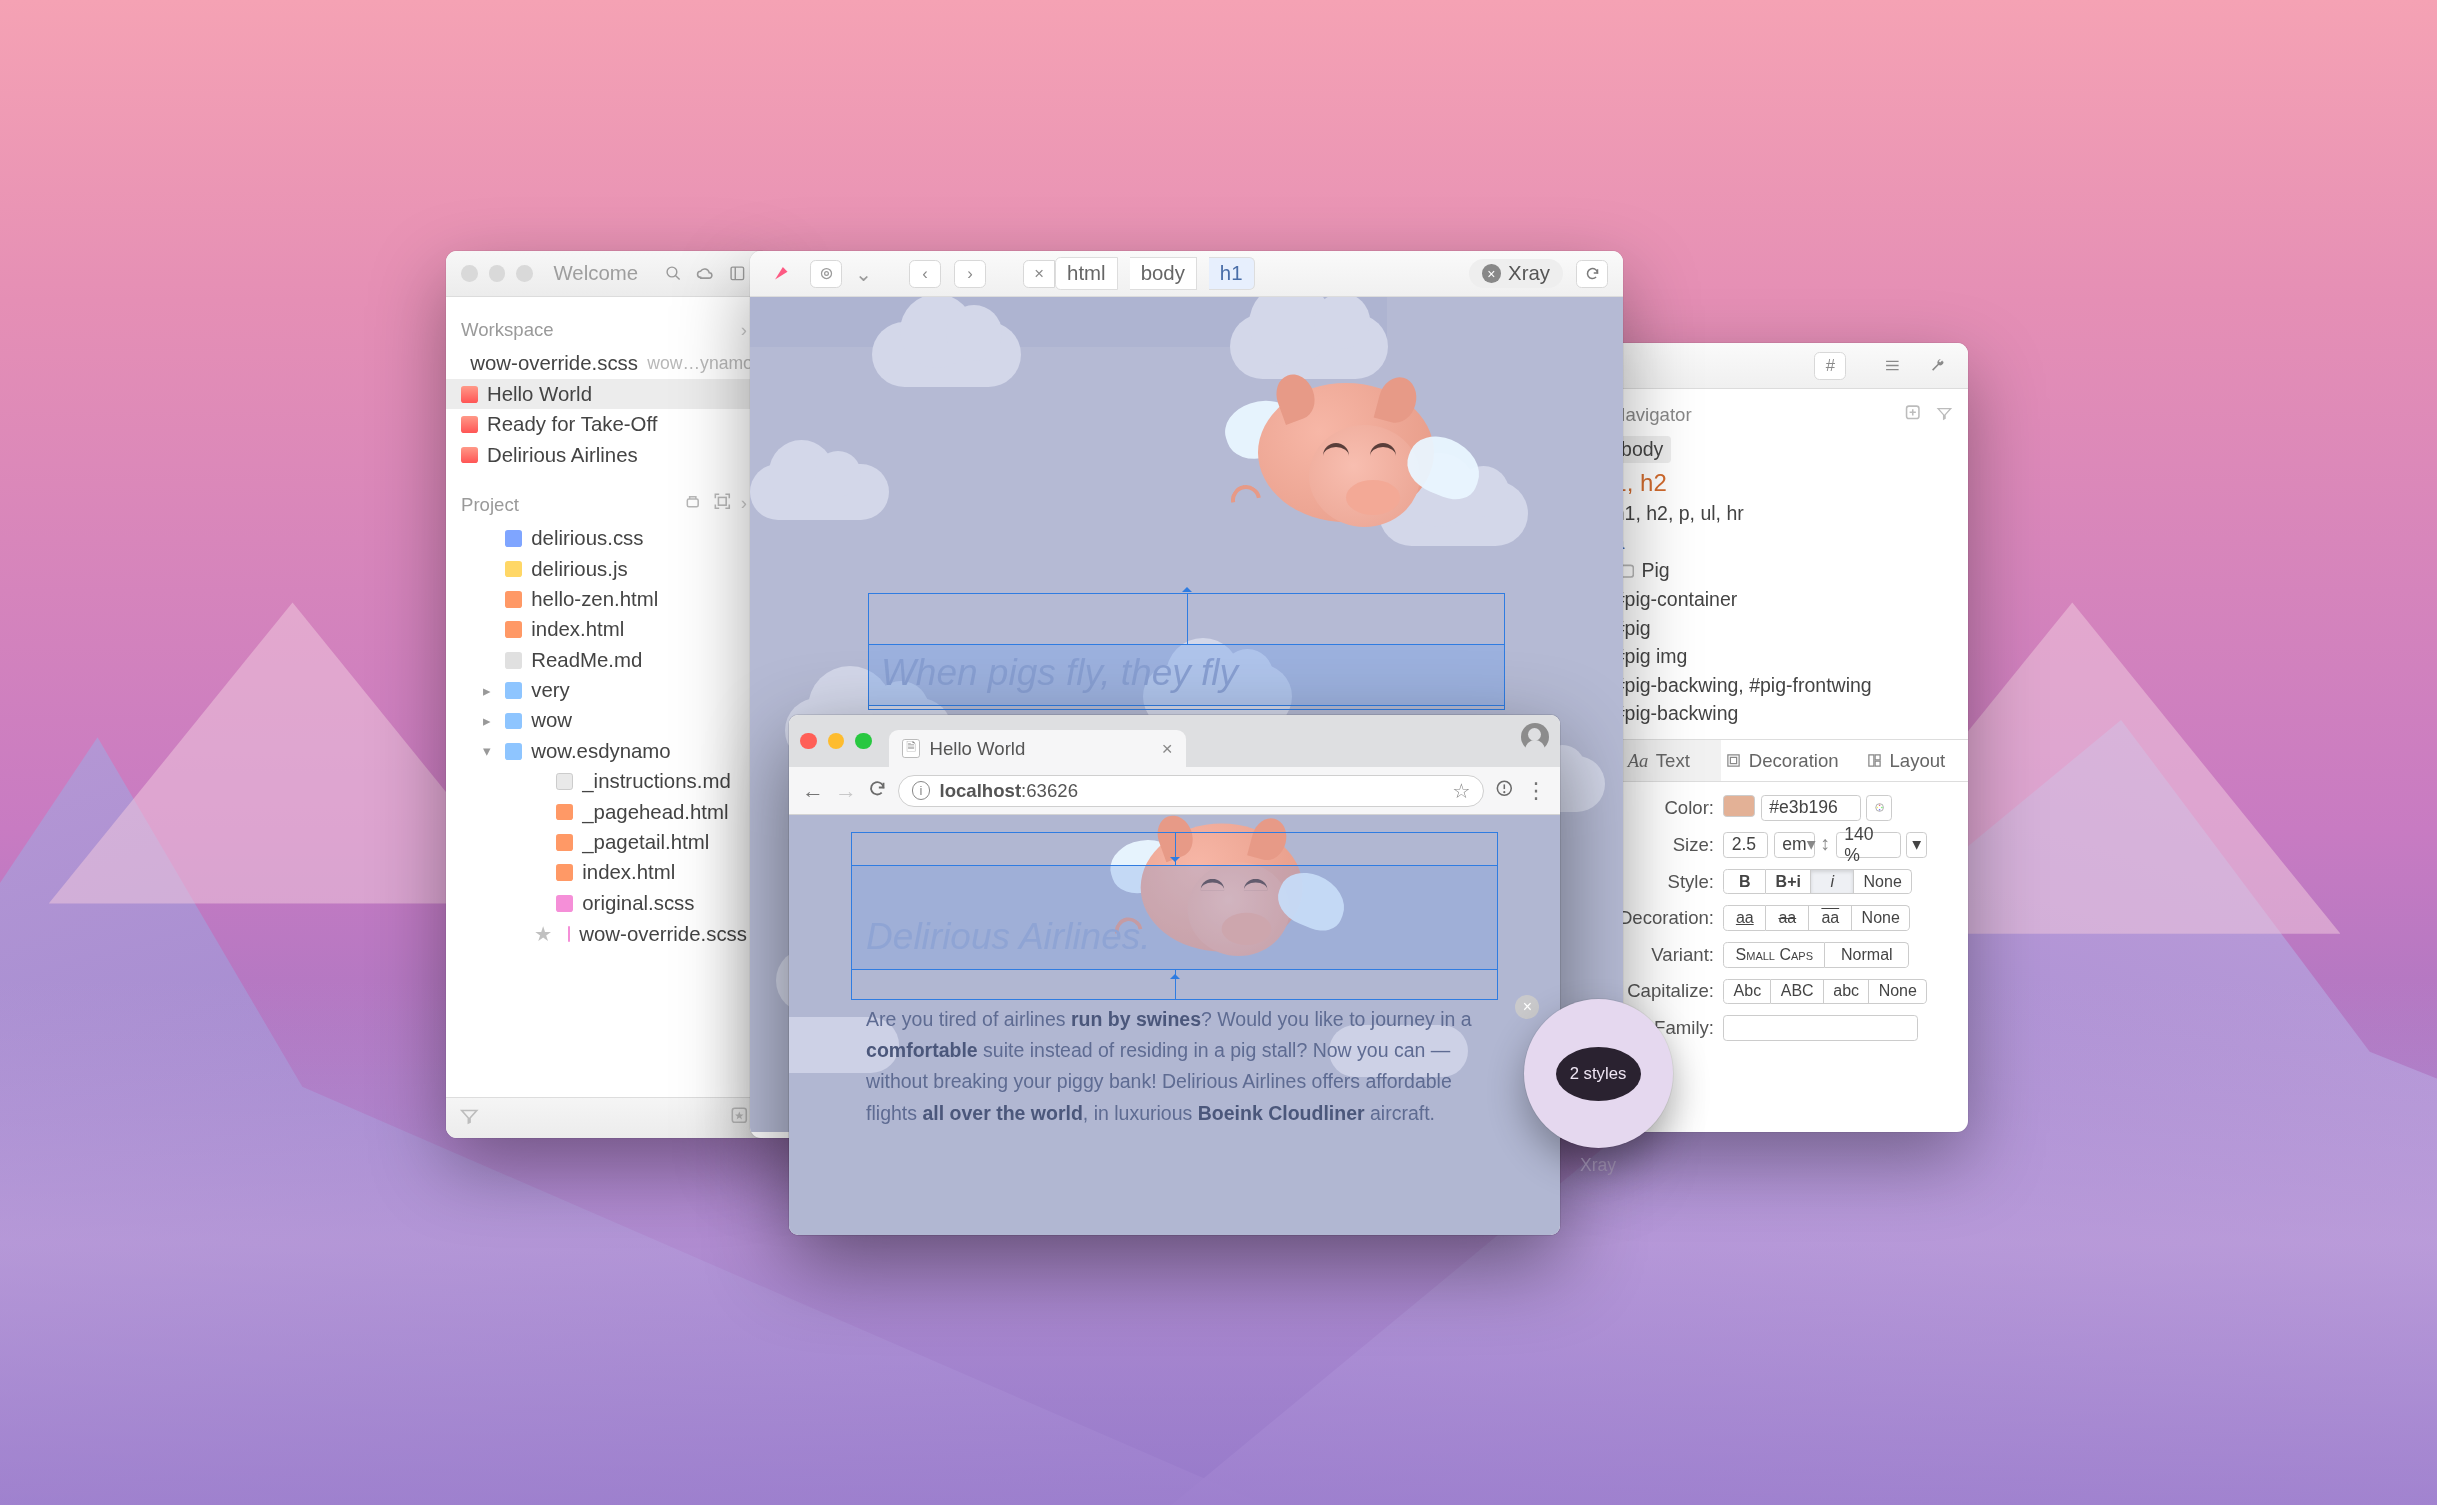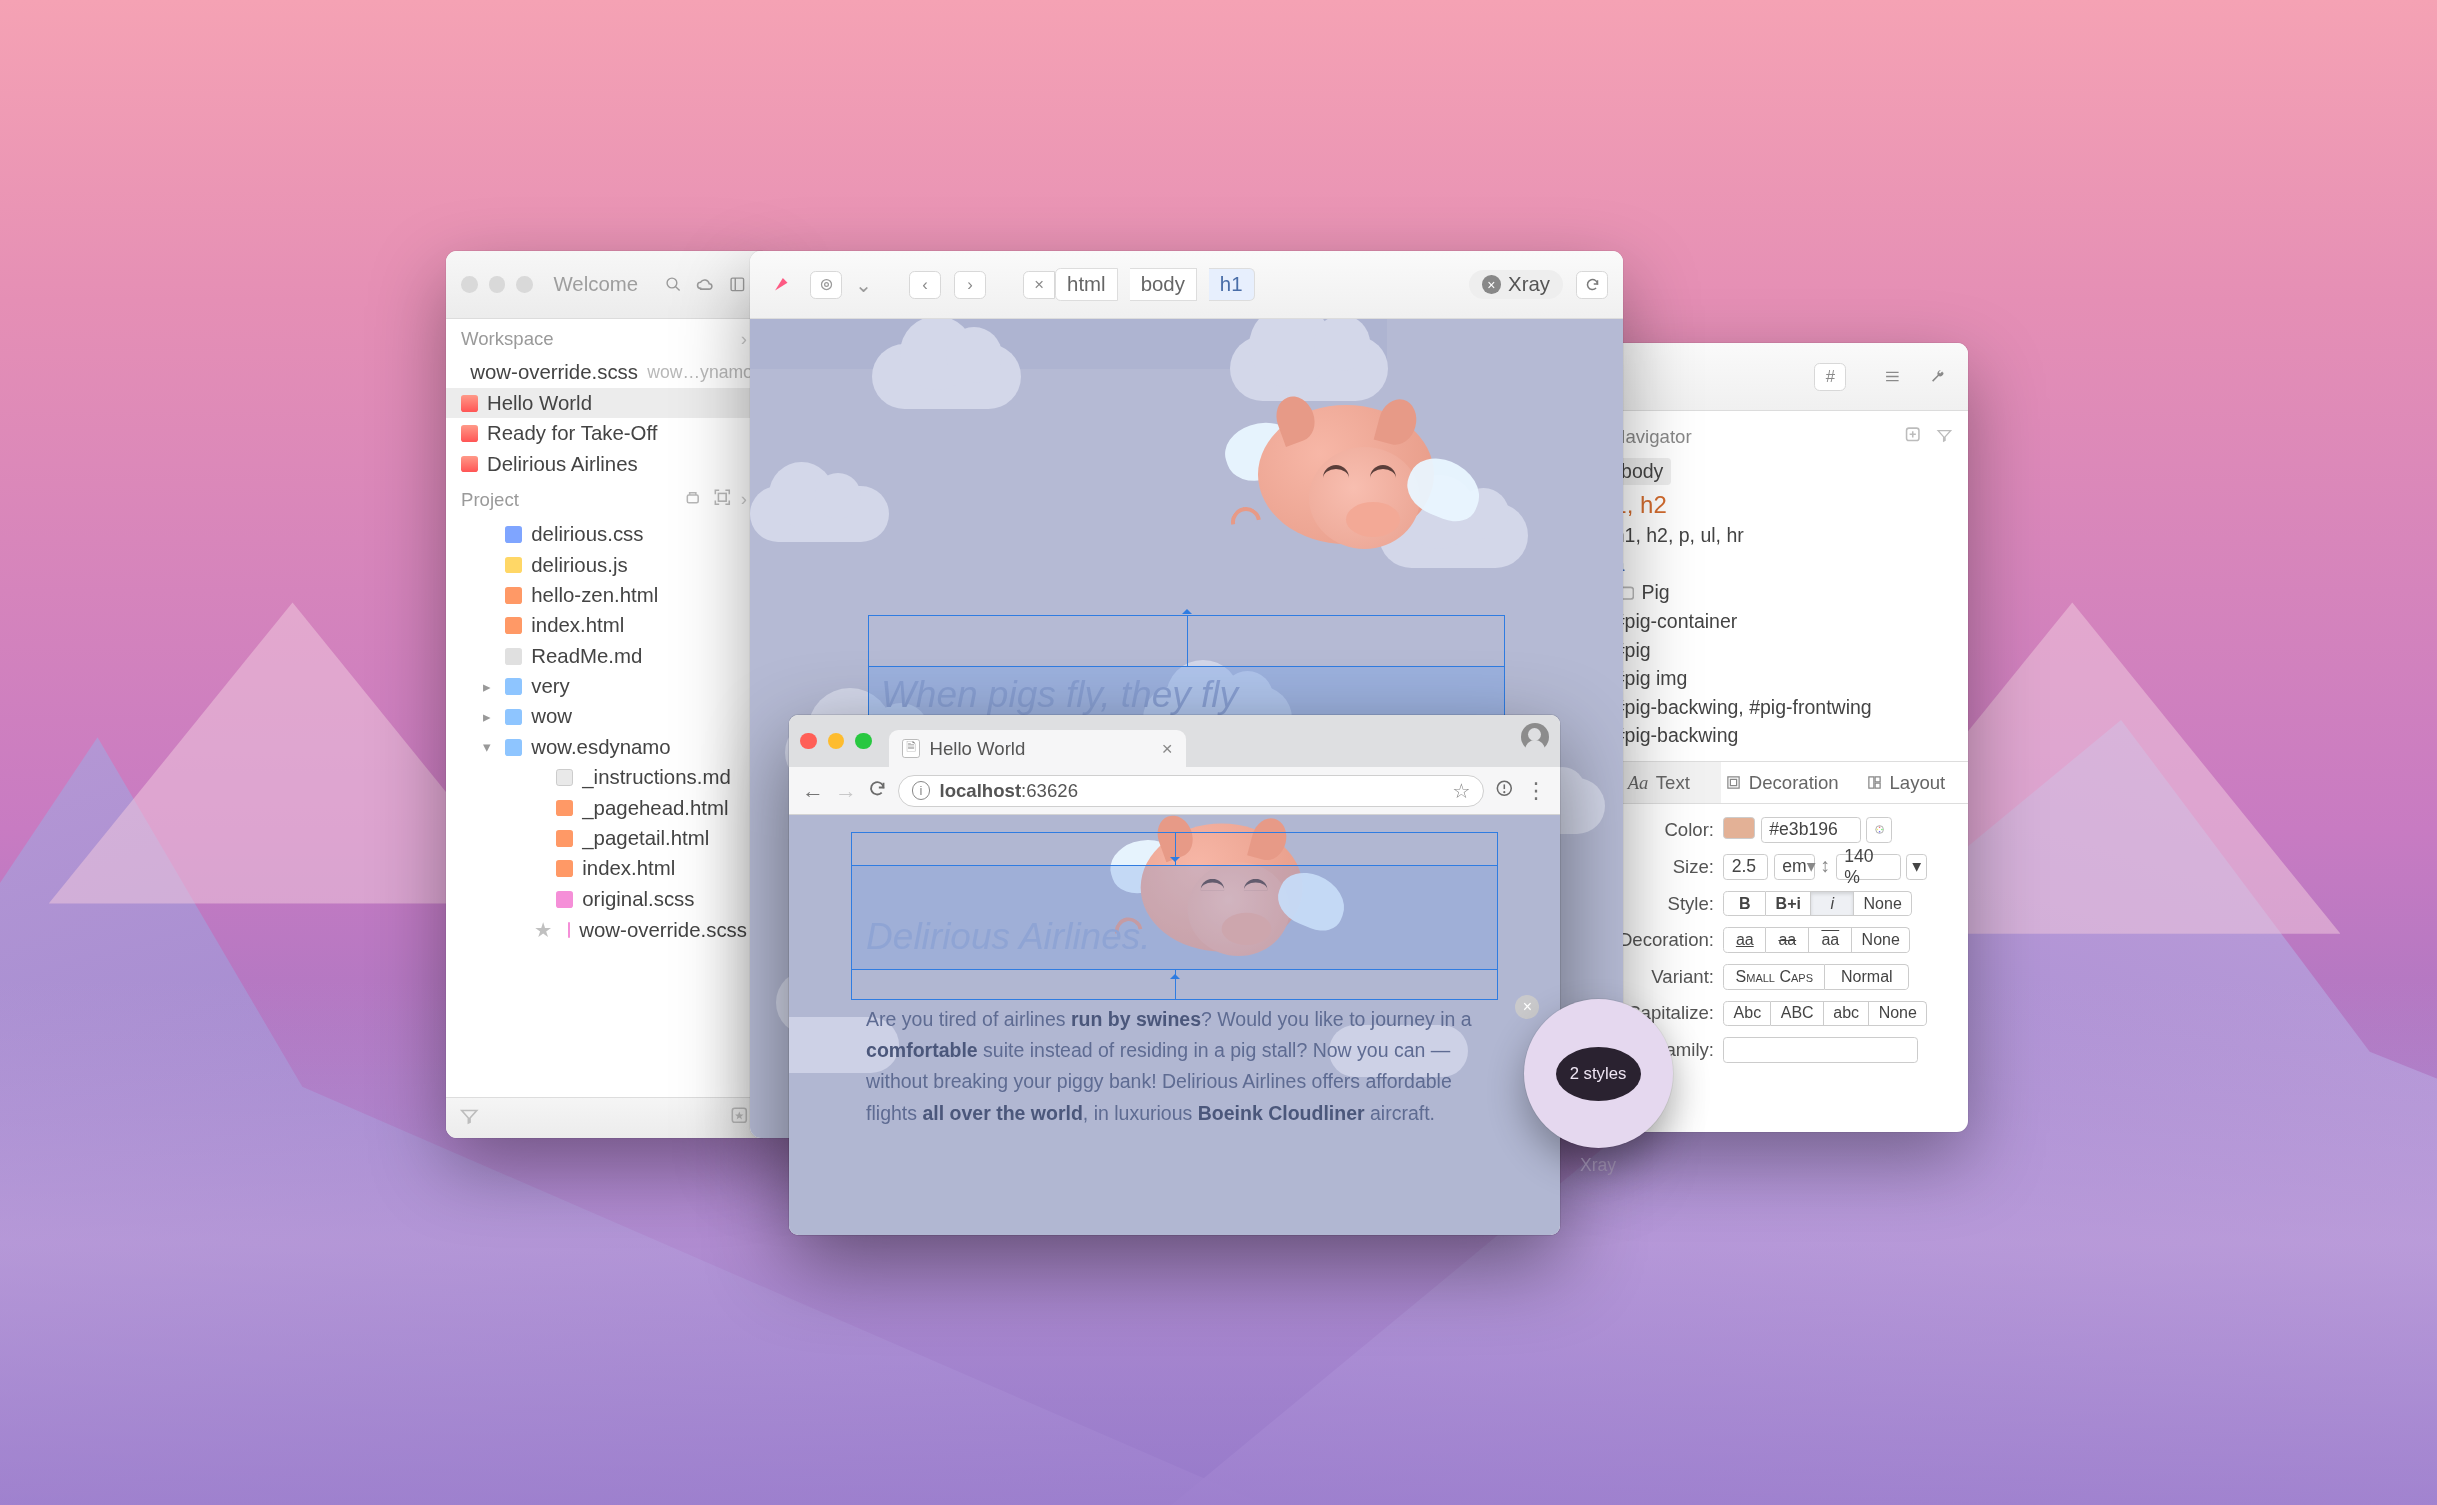--- a/index.html
+++ b/index.html
@@ -20,41 +20,41 @@
 .snow-left  { position:absolute; left:2%;  bottom:40%; width:20%; height:20%;
               background:#eec7dd; clip-path:polygon(0 100%,50% 0,100% 100%); opacity:.55;}
 .snow-right { position:absolute; right:4%; bottom:38%; width:22%; height:22%;
               background:#eec7dd; clip-path:polygon(0 100%,50% 0,100% 100%); opacity:.55;}
 .haze { position:absolute; bottom:0; left:0; right:0; height:35%;
         background:linear-gradient(180deg, rgba(255,214,231,0) 0%, rgba(201,165,222,.5) 50%, rgba(162,128,206,.7) 100%); }
 
 
 .win { position:absolute; background:#fff; border-radius:11px;
        box-shadow:0 28px 74px rgba(0,0,0,.35), 0 0 0 0.9px rgba(0,0,0,.05); overflow:hidden; }
-.toolbar { height:68px; display:flex; align-items:center; gap:13px; padding:0 15px;
+.toolbar { height:46px; display:flex; align-items:center; gap:13px; padding:0 15px;
            background:linear-gradient(#fafafa,#f0f0f0); border-bottom:0.9px solid #dcdcdc; font-size:20.4px; color:#888; }
 .traffic { display:flex; gap:11px; }
 .light { width:16.7px; height:16.7px; border-radius:50%; background:#d9d9d9; }
 .light.red{background:#ff5f57;} .light.yel{background:#febc2e;} .light.grn{background:#28c840;}
 .tb-btn { width:32px; height:28px; border-radius:5.6px; display:flex; align-items:center; justify-content:center;
           color:#8a8a8a; border:0.9px solid #d8d8d8; background:#fff; font-size:16.7px;}
 .tb-btn.flat{border:none;background:none;}
 .crumb { display:flex; align-items:center; gap:12px; }
 .crumb span { padding:3.7px 11px; font-size:20.4px; color:#666; border:0.9px solid #ddd; border-left:none; background:#fff;}
 .crumb span:first-child{border-left:0.9px solid #ddd; border-radius:5.6px 0 0 5.6px;}
 .crumb span:last-child{border-radius:0 5.6px 5.6px 0;}
 .crumb span.sel{ background:#e7effd; color:#4a6ea8; }
 .pill { display:flex; align-items:center; gap:7.4px; background:#eee; border-radius:18.6px;
         padding:2.8px 13px; font-size:20.4px; color:#555;}
 .pill .x{width:18.6px;height:18.6px;border-radius:50%;background:#888;color:#fff;display:flex;align-items:center;justify-content:center;font-size:14px;}
 
 
 #workspace-win { left:446px; top:251px; width:316px; height:887px; border-radius:11px 0 0 11px; z-index:1;}
 #workspace-win .toolbar{background:linear-gradient(#f7f7f7,#ececec);}
-.section-hdr{ padding:9.3px 15px 7.4px; font-size:18.6px; color:#9a9a9a; display:flex; align-items:center; justify-content:space-between;}
+.section-hdr{ padding:9.3px 15px 7.4px; font-size:18.6px; color:#9a9a9a; display:flex; align-items:flex-end; justify-content:space-between;margin-top:13px;}
 .section-hdr .hdr-icons{display:flex;gap:9.3px;color:#b8b8b8;font-size:18.6px;}
 .tree { font-size:20.4px; color:#444; }
 .row { display:flex; align-items:center; gap:9.3px; padding:3.7px 15px; white-space:nowrap;}
 .row.sel{ background:#ececec; }
 .row.deep1{ padding-left:37px;}
 .row.deep2{ padding-left:88px;}
 .row .fileicon{ width:16.7px; height:16.7px; display:inline-block; }
 .icon-espresso{ background:linear-gradient(#f98,#f55); border-radius:2.8px;}
 .icon-espresso::after{content:"";}
 .icon-css{background:#7fa5ff;border-radius:2.8px;}

